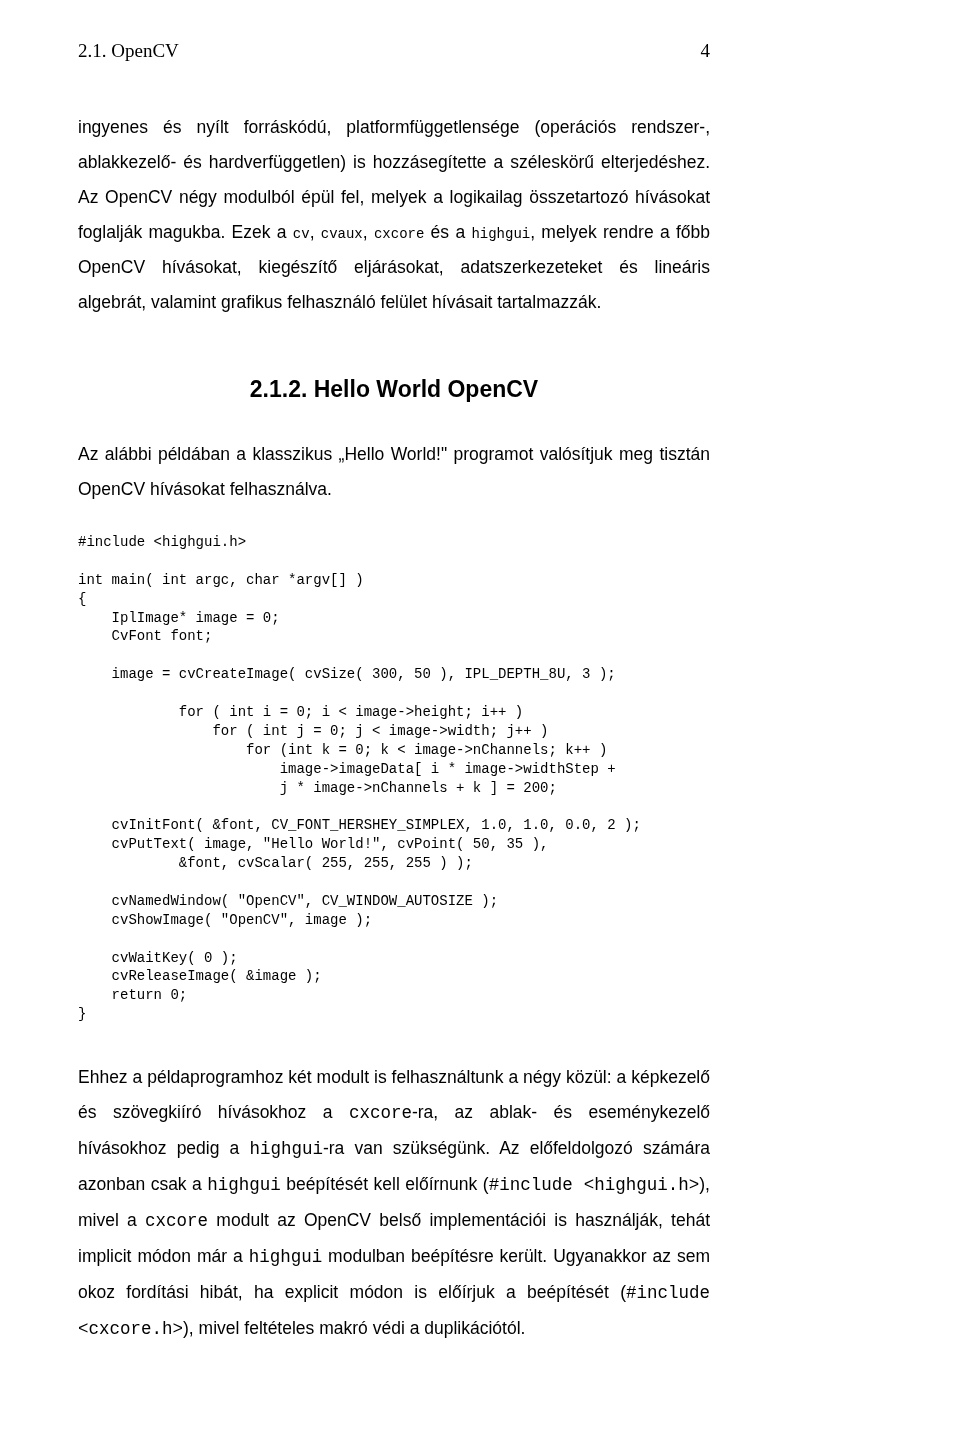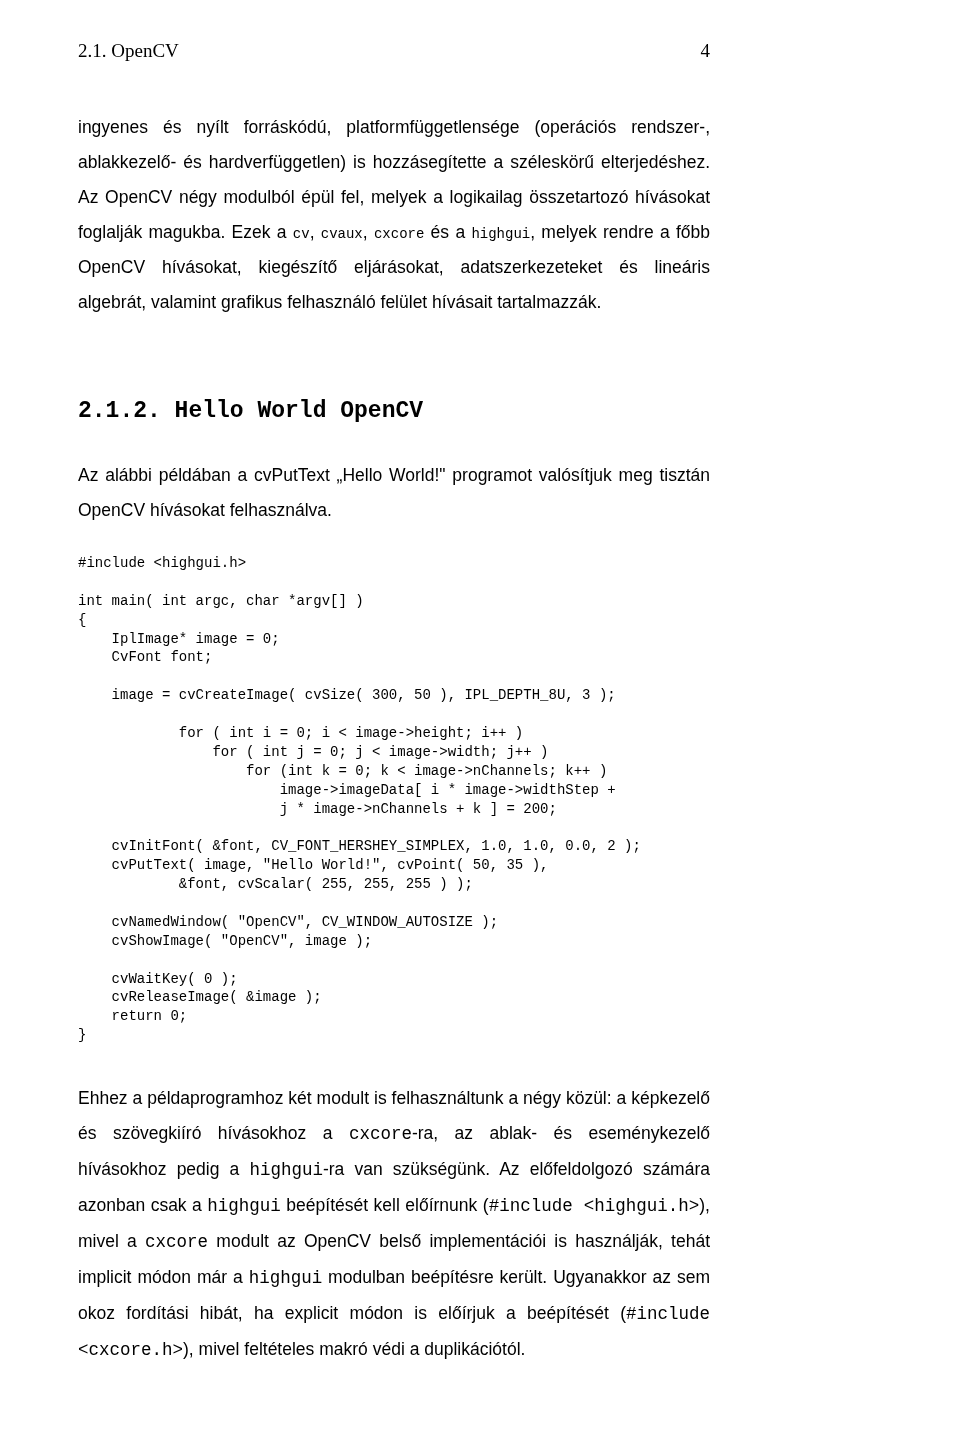--- a/index.html
+++ b/index.html
@@ -30,24 +30,25 @@
   }
   .mono {
     font-family: 'Courier New', Courier, monospace;
     font-size: 14px;
   }
   .mono-small {
     font-family: 'Courier New', Courier, monospace;
     font-size: 17.5px;
   }
   h2.section-heading {
-    font-family: Liberation Mono, monospace;
+    font-family: Liberation Sans, sans-serif;
     font-weight: bold;
     font-size: 23px;
-    margin: 78px 0 34px 0;
+    margin: 56px 0 34px 0;
+    text-align: center;
   }
   pre.code-block {
     font-family: 'Courier New', Courier, monospace;
     font-size: 14px;
     line-height: 1.35;
     white-space: pre;
     margin: 26px 0 36px 0;
   }
 </style>
 </head>
@@ -59,21 +60,21 @@
     <span>2.1. OpenCV</span>
     <span>4</span>
   </div>
 
   <p class="body-para">
     <span>ingyenes és nyílt forráskódú, platformfüggetlensége (operációs rendszer-, ablakkezelő- és hardverfüggetlen) is hozzásegítette a széleskörű elterjedéshez. Az OpenCV négy modulból épül fel, melyek a logikailag összetartozó hívásokat foglalják magukba. Ezek a </span><span class="mono">cv</span><span>, </span><span class="mono">cvaux</span><span>, </span><span class="mono">cxcore</span><span> és a </span><span class="mono">highgui</span><span>, melyek rendre a főbb OpenCV hívásokat, kiegészítő eljárásokat, adatszerkezeteket és lineáris algebrát, valamint grafikus felhasználó felület hívásait tartalmazzák.</span>
   </p>
 
   <h2 class="section-heading">2.1.2. Hello World OpenCV</h2>
 
-  <p class="body-para">Az alábbi példában a cvPutText „Hello World!" programot valósítjuk meg tisztán OpenCV hívásokat felhasználva.</p>
+  <p class="body-para">Az alábbi példában a klasszikus „Hello World!" programot valósítjuk meg tisztán OpenCV hívásokat felhasználva.</p>
 
   <pre class="code-block">#include &lt;highgui.h&gt;
 
 int main( int argc, char *argv[] )
 {
     IplImage* image = 0;
     CvFont font;
 
     image = cvCreateImage( cvSize( 300, 50 ), IPL_DEPTH_8U, 3 );
 

